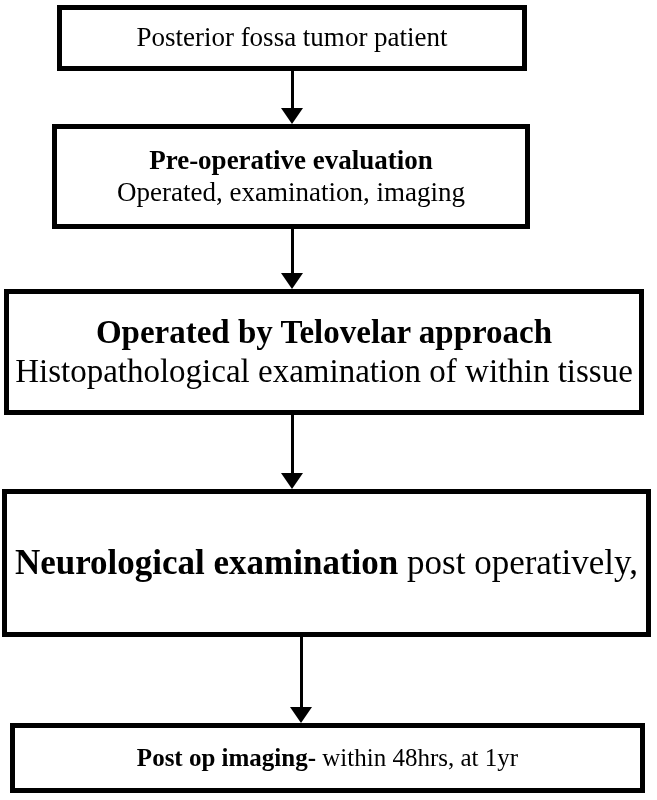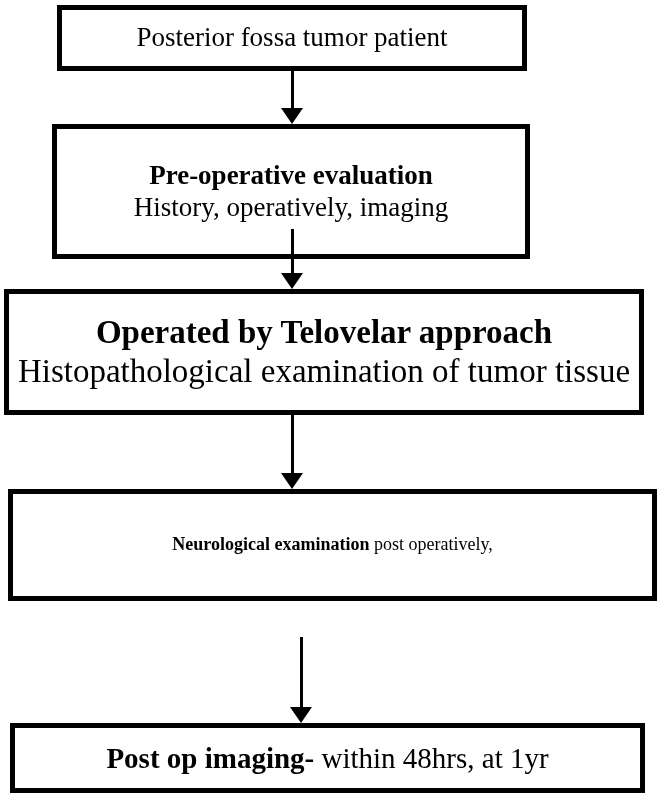--- a/index.html
+++ b/index.html
@@ -43,43 +43,43 @@
     left: 57px;
     top: 5px;
     width: 470px;
     height: 66px;
     font-size: 27px;
   }
   #box-2 {
     left: 52px;
     top: 124px;
     width: 478px;
-    height: 135px;
+    height: 105px;
     font-size: 27px;
   }
   #box-3 {
     left: 4px;
     top: 289px;
     width: 640px;
     height: 126px;
     font-size: 33px;
   }
   #box-4 {
-    left: 8px;
+    left: 2px;
     top: 489px;
     width: 649px;
-    height: 112px;
-    font-size: 18px;
+    height: 148px;
+    font-size: 35px;
   }
   #box-5 {
     left: 10px;
     top: 723px;
     width: 635px;
     height: 70px;
-    font-size: 29px;
+    font-size: 25px;
   }
   
   .connector {
     position: absolute;
     width: 30px;
     display: flex;
     flex-direction: column;
     align-items: center;
   }
   .connector .stem {
@@ -125,31 +125,31 @@
     <span class="node-line regular">Posterior fossa tumor patient</span>
   </div>
 
   <div class="connector" id="arrow-1">
     <div class="stem"></div>
     <div class="head"></div>
   </div>
 
   <div class="node-box" id="box-2">
     <span class="node-line bold">Pre-operative evaluation</span>
-    <span class="node-line regular">History, operatively, imaging</span>
+    <span class="node-line regular">Operated, examination, imaging</span>
   </div>
 
   <div class="connector" id="arrow-2">
     <div class="stem"></div>
     <div class="head"></div>
   </div>
 
   <div class="node-box" id="box-3">
     <span class="node-line bold">Operated by Telovelar approach</span>
-    <span class="node-line regular">Histopathological examination of tumor tissue</span>
+    <span class="node-line regular">Histopathological examination of within tissue</span>
   </div>
 
   <div class="connector" id="arrow-3">
     <div class="stem"></div>
     <div class="head"></div>
   </div>
 
   <div class="node-box" id="box-4">
     <span class="node-line">
       <span class="bold">Neurological examination</span><span class="regular"> post operatively,</span>

